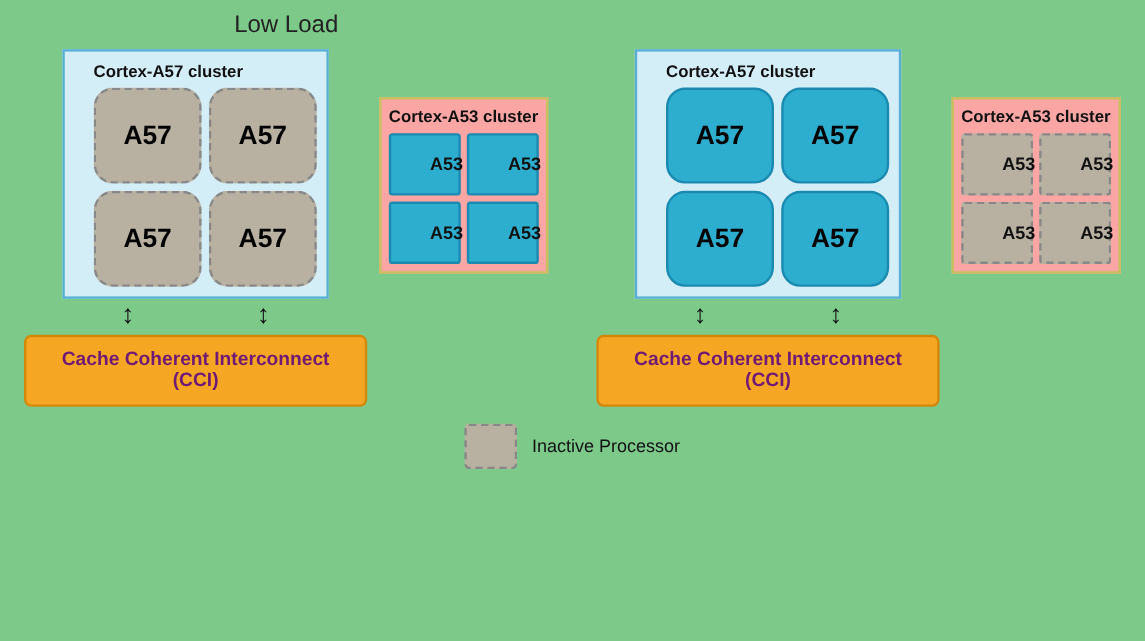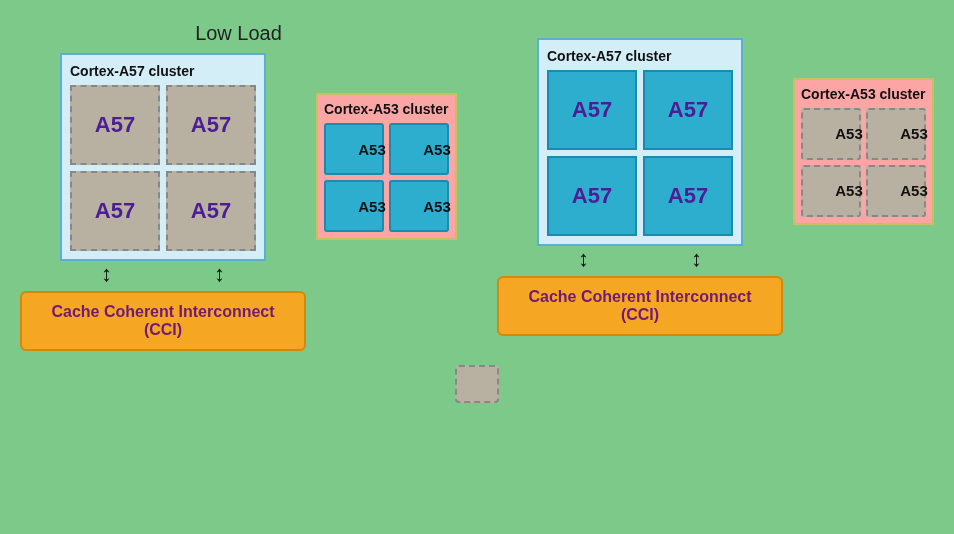--- a/index.html
+++ b/index.html
@@ -10,26 +10,25 @@
       font-family: Arial, sans-serif;
       display: flex;
       flex-direction: column;
       align-items: center;
       overflow: hidden;
     }
 
     .main-content {
       display: flex;
       flex-direction: row;
-      align-items: center;
+      align-items: flex-end;
       justify-content: center;
       gap: 40px;
       padding: 10px 20px 0 20px;
       width: 100%;
-      margin-top: 12px;
     }
 
     .scenario {
       display: flex;
       flex-direction: column;
       align-items: center;
     }
 
     .scenario-title {
       font-size: 20px;
@@ -41,21 +40,21 @@
     .scenario-inner {
       display: flex;
       flex-direction: row;
       align-items: flex-start;
       gap: 10px;
     }
 
     .cortex-a57-cluster {
       border: 2.5px solid #5aafd4;
       background: #d4eef8;
-      padding: 8px 8px 8px 8px;
+      padding: 8px 8px 8px 24px;
       position: relative;
     }
 
     .cluster-label {
       font-size: 14px;
       font-weight: bold;
       color: #111;
       margin-bottom: 6px;
     }
 
@@ -66,22 +65,22 @@
     }
 
     .cpu-box {
       width: 90px;
       height: 80px;
       display: flex;
       align-items: center;
       justify-content: center;
       font-size: 22px;
       font-weight: bold;
-      color: #4c1d95;
-      border-radius: 0;
+      color: #000000;
+      border-radius: 16px;
     }
 
     .cpu-inactive {
       background: #b8b0a0;
       border: 2px dashed #888;
     }
 
     .cpu-active {
       background: #2eaecf;
       border: 2px solid #1a8ab0;
@@ -247,14 +246,15 @@
           <div class="cpu-box-small cpu-small-inactive">A53</div>
         </div>
       </div>
     </div>
   </div>
 </div>
 
 <div class="legend-row">
   <div class="legend-item">
     <div class="legend-box-inactive"></div>
+    <span class="legend-label">Inactive Processor</span>
   </div>
 </div>
 
 </body></html>

